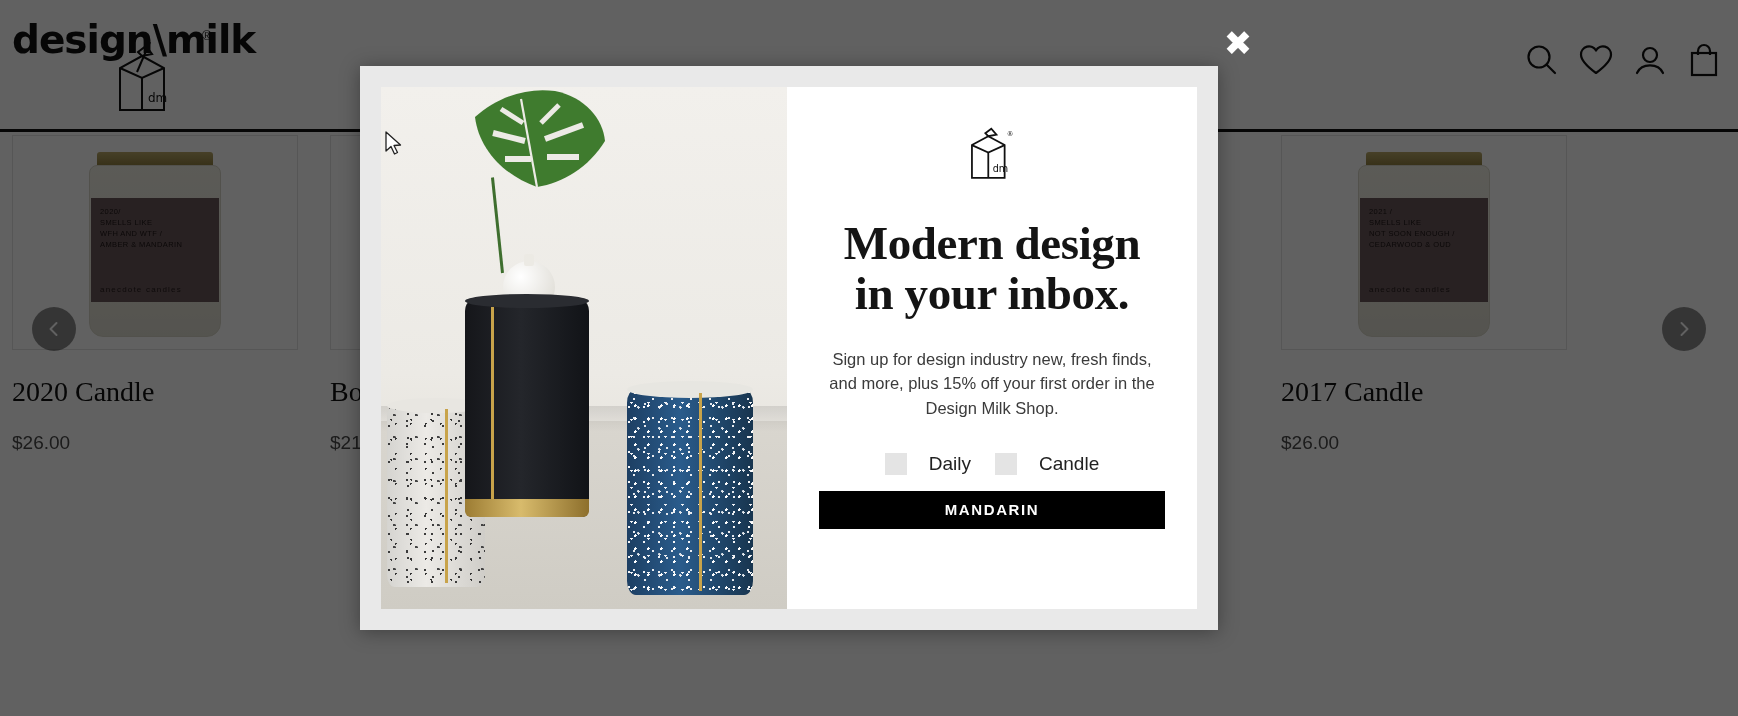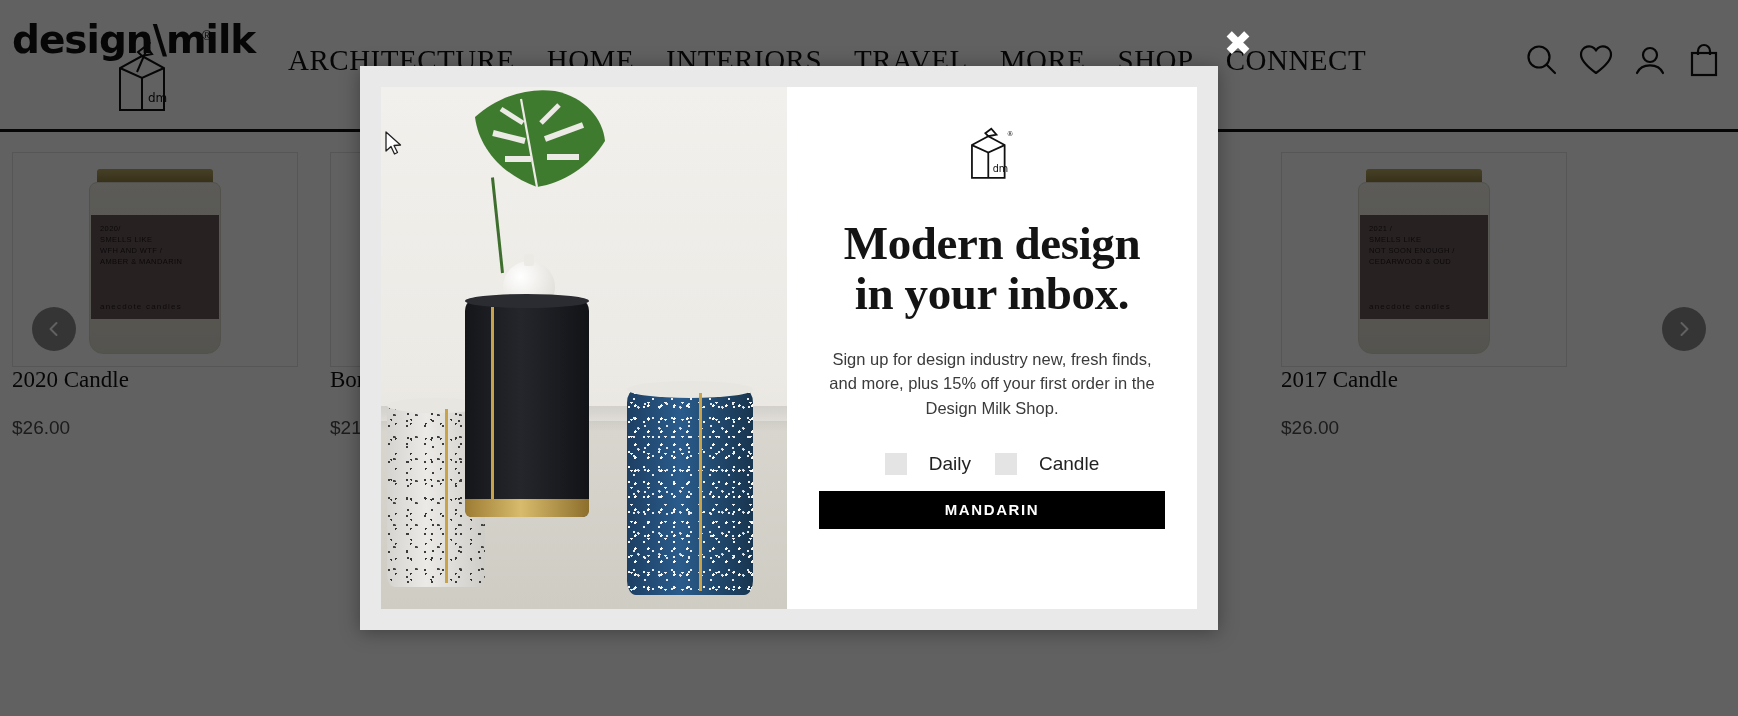--- a/index.html
+++ b/index.html
@@ -48,30 +48,30 @@
     position: absolute; right: 14px; top: 40px;
     display: flex; gap: 14px; align-items: center;
   }
   .hicon { width: 40px; height: 40px; cursor: pointer; display: flex;
            align-items: center; justify-content: center; }
   .hicon svg { display: block; }
 
   
   .carousel { position: absolute; top: 135px; left: 0; right: 0; height: 310px; }
   .prod {
-    position: absolute; top: 17px; width: 286px; height: 310px;
+    position: absolute; top: 0; width: 286px; height: 310px;
   }
   .prod .frame {
     position: relative; width: 286px; height: 215px;
     border: 1px solid #e3e3e3; background: #fff;
     display: flex; align-items: center; justify-content: center; overflow: hidden;
   }
   .prod .title {
     font-family: "Liberation Serif", serif;
-    font-size: 23px; color: #111; white-space: nowrap;
+    font-size: 28px; color: #111; margin-top: 26px; white-space: nowrap;
   }
   .prod .price {
     font-family: "Liberation Sans", sans-serif;
     font-size: 19px; color: #4a4a4a; margin-top: 24px; white-space: nowrap;
   }
 
   
   .jar { position: relative; width: 144px; height: 186px; margin-top: 4px; }
   .jar .lid {
     position: absolute; top: 0; left: 14px; width: 116px; height: 15px;
@@ -262,29 +262,20 @@
         <svg class="logo-carton" width="70" height="72" viewBox="0 0 70 72">
           <path d="M8 26 L8 68 L52 68 L52 26 L30 14 Z" fill="none" stroke="#111" stroke-width="2"></path>
           <path d="M8 26 L30 36 L52 26" fill="none" stroke="#111" stroke-width="2"></path>
           <path d="M30 36 L30 68" fill="none" stroke="#111" stroke-width="2"></path>
           <path d="M26 10 L34 4 L40 12 L30 14 Z" fill="none" stroke="#111" stroke-width="2"></path>
           <path d="M38 0 L25 30" stroke="#111" stroke-width="2" fill="none"></path>
           <text x="36" y="60" font-family="DejaVu Sans, sans-serif" font-size="12" fill="#111">dm</text>
         </svg>
       </div>
 
-      <nav class="main-nav">
-        <span class="nav-item">ARCHITECTURE</span>
-        <span class="nav-item">HOME</span>
-        <span class="nav-item">INTERIORS</span>
-        <span class="nav-item">TRAVEL</span>
-        <span class="nav-item">MORE</span>
-        <span class="nav-item">SHOP</span>
-        <span class="nav-item">CONNECT</span>
-      </nav>
 
       <div class="header-icons">
         <span class="hicon">
           <svg width="34" height="34" viewBox="0 0 34 34">
             <circle cx="14" cy="14" r="10.5" fill="none" stroke="#111" stroke-width="2.2"></circle>
             <line x1="21.5" y1="21.5" x2="30" y2="30" stroke="#111" stroke-width="2.2" stroke-linecap="round"></line>
           </svg>
         </span>
         <span class="hicon">
           <svg width="34" height="32" viewBox="0 0 34 32">

